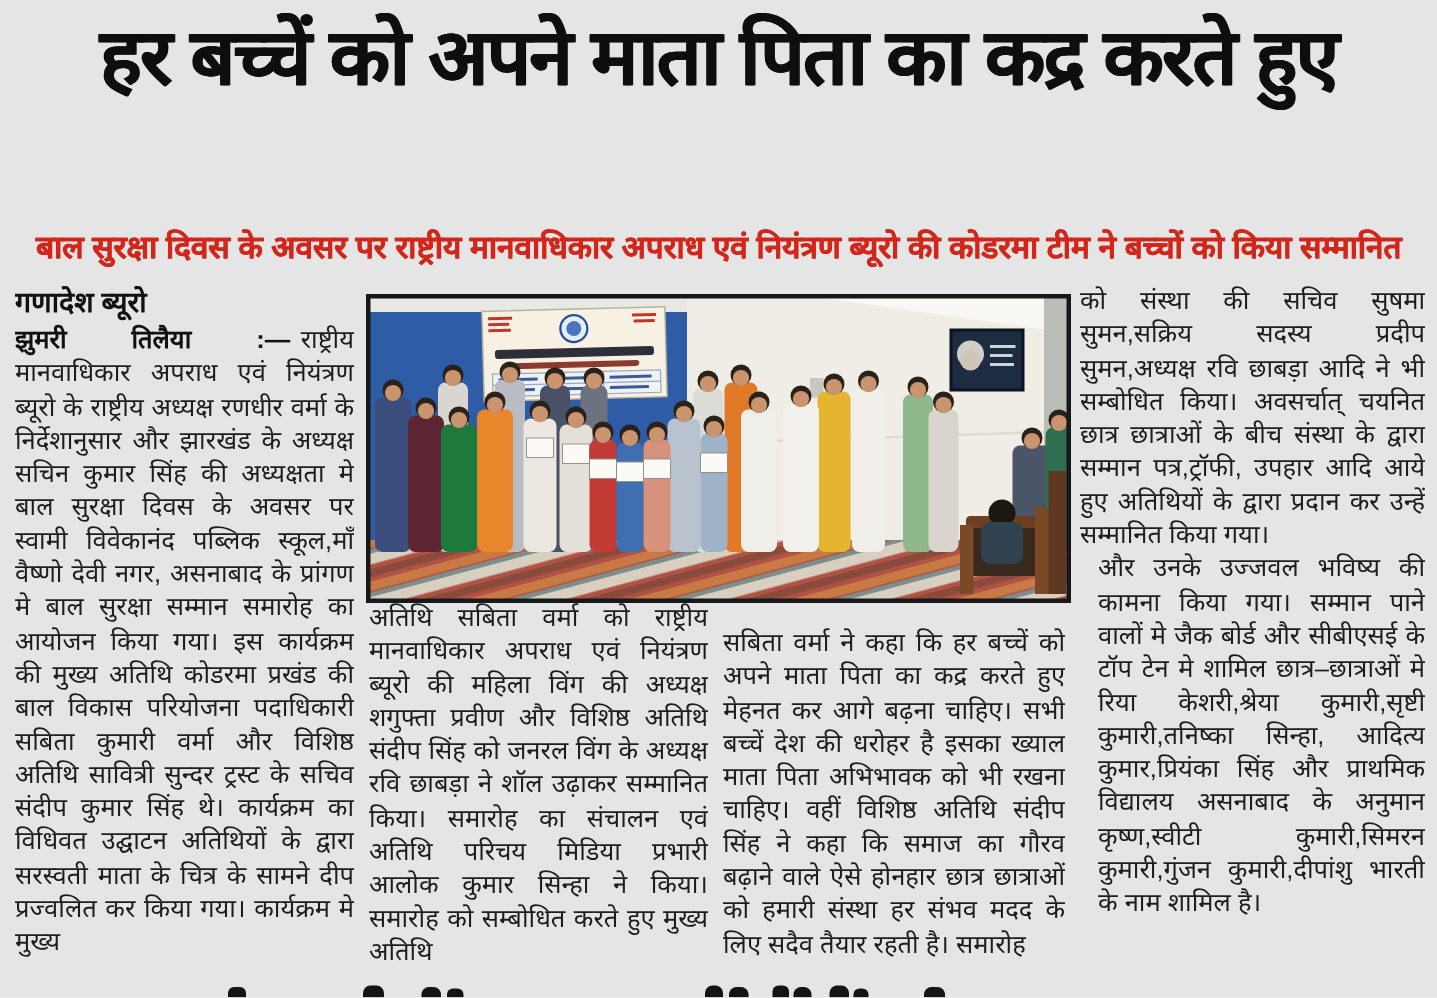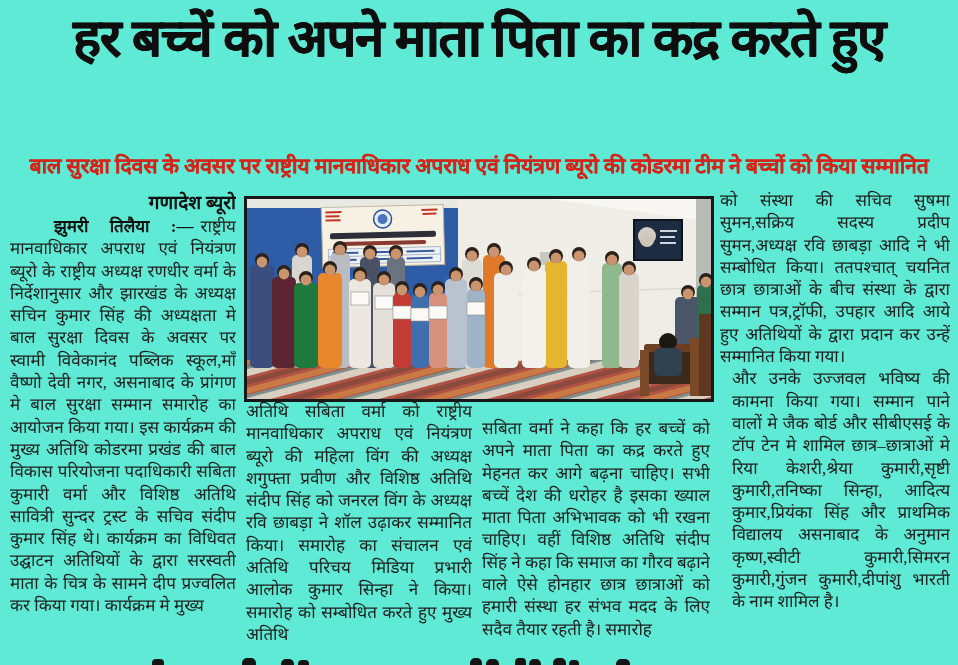--- a/index.html
+++ b/index.html
@@ -1,21 +1,21 @@
 <!DOCTYPE html>
 <html><head>
 <meta charset="utf-8">
 <style>
   html,body{margin:0;padding:0;}
   #page{
     position:relative;
     width:958px;height:665px;
-    background:#5eead4;
+    background:#e5e5e5;
     overflow:hidden;
-    font-family:Liberation Serif, serif;
+    font-family:Liberation Sans, sans-serif;
     color:#1d1d1d;
   }
   
   .headline{
     position:absolute;top:6px;left:0;width:958px;
     text-align:center;
     color:#0e0e0e;
     font-weight:800;
     font-size:52px;
     line-height:66px;
@@ -42,27 +42,27 @@
     line-height:22.3px;
     text-align:justify;
     overflow:hidden;
   }
   .col p{margin:0;}
   #col1{left:10px;top:0;width:226px;height:466px;}
   #col2{left:246px;top:211px;width:226px;height:248px;}
   #col3{left:482px;top:216px;width:228px;height:248px;margin-top:12px;}
   #col4{left:720px;top:0;width:230px;height:466px;}
   .byline{
-    text-align:right;
+    text-align:left;
     font-weight:800;
     font-size:19px;
     line-height:26px;
     color:#111;
   }
-  .dateline{font-weight:800;color:#111;margin-right:7px;margin-left:44px;}
+  .dateline{font-weight:800;color:#111;margin-right:7px;}
   #col4 p + p{margin-top:0;margin-left:12px;}
   
   .photo-wrap{position:absolute;left:244px;top:6px;width:470px;height:206px;}
   
   .cutoff-strip{position:absolute;left:0;bottom:0;width:958px;height:13px;overflow:hidden;}
 </style>
 </head>
 <body>
 
 <div id="page">
@@ -239,21 +239,21 @@
 
     <div class="col" id="col2">
       <p>अतिथि सबिता वर्मा को राष्ट्रीय मानवाधिकार अपराध एवं नियंत्रण ब्यूरो की महिला विंग की अध्यक्ष शगुफ्ता प्रवीण और विशिष्ठ अतिथि संदीप सिंह को जनरल विंग के अध्यक्ष रवि छाबड़ा ने शॉल उढ़ाकर सम्मानित किया। समारोह का संचालन एवं अतिथि परिचय मिडिया प्रभारी आलोक कुमार सिन्हा ने किया। समारोह को सम्बोधित करते हुए मुख्य अतिथि</p>
     </div>
 
     <div class="col" id="col3">
       <p>सबिता वर्मा ने कहा कि हर बच्चें को अपने माता पिता का कद्र करते हुए मेहनत कर आगे बढ़ना चाहिए। सभी बच्चें देश की धरोहर है इसका ख्याल माता पिता अभिभावक को भी रखना चाहिए। वहीं विशिष्ठ अतिथि संदीप सिंह ने कहा कि समाज का गौरव बढ़ाने वाले ऐसे होनहार छात्र छात्राओं को हमारी संस्था हर संभव मदद के लिए सदैव तैयार रहती है। समारोह</p>
     </div>
 
     <div class="col" id="col4">
-      <p>को संस्था की सचिव सुषमा सुमन,सक्रिय सदस्य प्रदीप सुमन,अध्यक्ष रवि छाबड़ा आदि ने भी सम्बोधित किया। ततपश्चात् चयनित छात्र छात्राओं के बीच संस्था के द्वारा सम्मान पत्र,ट्रॉफी, उपहार आदि आये हुए अतिथियों के द्वारा प्रदान कर उन्हें सम्मानित किया गया।</p>
+      <p>को संस्था की सचिव सुषमा सुमन,सक्रिय सदस्य प्रदीप सुमन,अध्यक्ष रवि छाबड़ा आदि ने भी सम्बोधित किया। अवसर्चात् चयनित छात्र छात्राओं के बीच संस्था के द्वारा सम्मान पत्र,ट्रॉफी, उपहार आदि आये हुए अतिथियों के द्वारा प्रदान कर उन्हें सम्मानित किया गया।</p>
       <p>और उनके उज्जवल भविष्य की कामना किया गया। सम्मान पाने वालों मे जैक बोर्ड और सीबीएसई के टॉप टेन मे शामिल छात्र–छात्राओं मे रिया केशरी,श्रेया कुमारी,सृष्टी कुमारी,तनिष्का सिन्हा, आदित्य कुमार,प्रियंका सिंह और प्राथमिक विद्यालय असनाबाद के अनुमान कृष्ण,स्वीटी कुमारी,सिमरन कुमारी,गुंजन कुमारी,दीपांशु भारती के नाम शामिल है।</p>
     </div>
   </div>
 
   <div class="cutoff-strip">
     <svg width="958" height="13" viewBox="0 0 958 13" xmlns="http://www.w3.org/2000/svg">
       <g fill="#141414">
         <rect x="152" y="6" width="12" height="12" rx="4"></rect>
         <rect x="242" y="5" width="14" height="12" rx="5"></rect>
         <rect x="281" y="6" width="13" height="12" rx="5"></rect>

